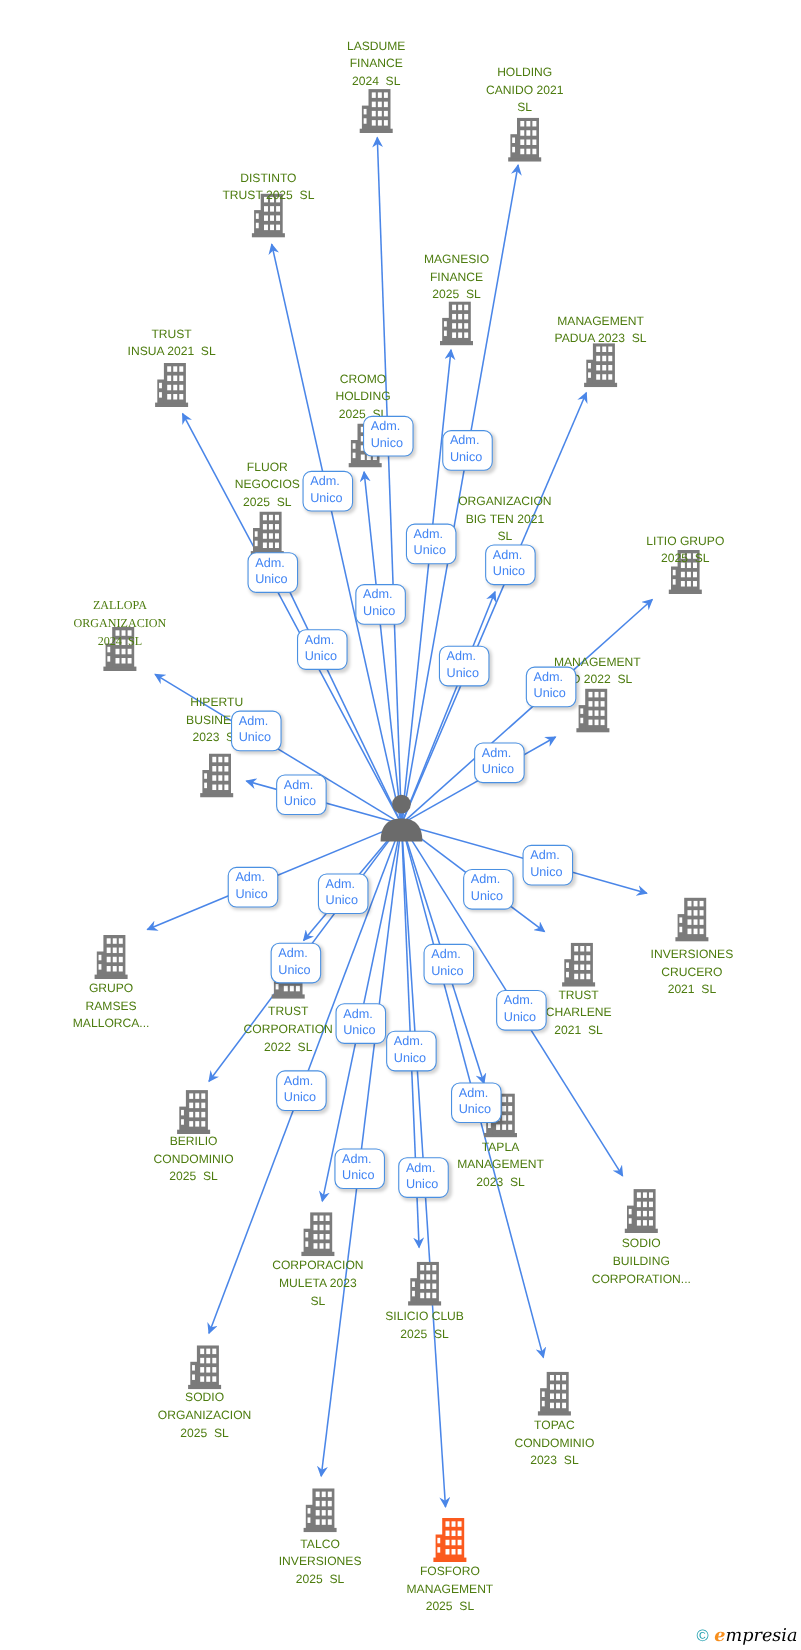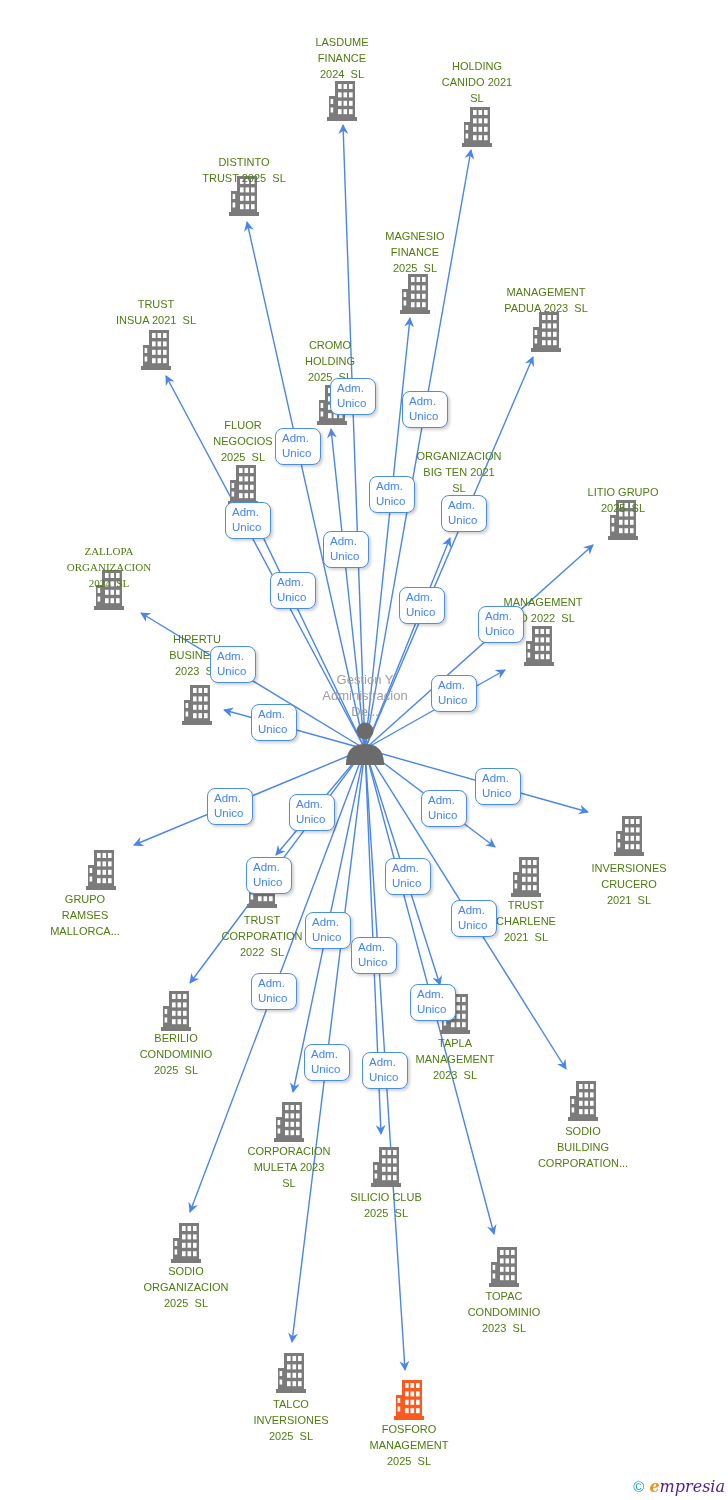--- a/index.html
+++ b/index.html
@@ -12,21 +12,21 @@
   .adm{position:absolute;z-index:4;width:46px;height:37px;box-sizing:border-box;background:#fff;
        border:1.5px solid #4a90e2;border-radius:8px;padding:2px 0 0 6px;
        font-size:11.5px;line-height:15px;color:#4285f4;box-shadow:2px 2px 3px rgba(0,0,0,0.18);}
   .center-label{position:absolute;z-index:6;left:294px;top:672px;width:142px;text-align:center;
        font-size:13px;line-height:16px;color:#9e9e9e;}
   #person{position:absolute;z-index:6;left:341px;top:721px;}
   #watermark{position:absolute;z-index:6;right:3px;bottom:4px;font-size:16px;
        font-family:"DejaVu Serif",serif;white-space:nowrap;}
   #watermark .c{color:#1d9eae;font-family:"Liberation Sans",sans-serif;font-size:15px;}
   #watermark .e{color:#f78f1e;font-style:italic;font-weight:bold;}
-  #watermark .rest{color:#4c1d95;font-style:italic;margin-top:48px;}
+  #watermark .rest{color:#000000;font-style:italic;margin-top:48px;}
 </style>
 </head>
 <body>
 
 <div id="canvas">
     <svg width="728" height="1500" id="edges">
       <defs>
         <marker id="arr" markerWidth="12" markerHeight="10" refX="9" refY="5" orient="auto" markerUnits="userSpaceOnUse">
           <path d="M0 0 L10 5 L0 10 L3.2 5 Z" fill="#4a86e8"></path>
         </marker>
@@ -52,25 +52,20 @@
       <line x1="365" y1="749" x2="440" y2="985" stroke="#4a86e8" stroke-width="1.4" marker-end="url(#arr)"></line>
       <line x1="365" y1="749" x2="566" y2="1069" stroke="#4a86e8" stroke-width="1.4" marker-end="url(#arr)"></line>
       <line x1="365" y1="749" x2="293" y2="1092" stroke="#4a86e8" stroke-width="1.4" marker-end="url(#arr)"></line>
       <line x1="365" y1="749" x2="381" y2="1134" stroke="#4a86e8" stroke-width="1.4" marker-end="url(#arr)"></line>
       <line x1="365" y1="749" x2="190" y2="1212" stroke="#4a86e8" stroke-width="1.4" marker-end="url(#arr)"></line>
       <line x1="365" y1="749" x2="494" y2="1234" stroke="#4a86e8" stroke-width="1.4" marker-end="url(#arr)"></line>
       <line x1="365" y1="749" x2="292" y2="1342" stroke="#4a86e8" stroke-width="1.4" marker-end="url(#arr)"></line>
       <line x1="365" y1="749" x2="405" y2="1370" stroke="#4a86e8" stroke-width="1.4" marker-end="url(#arr)"></line>
     </svg>
 
-  <div class="center-label">
-    <div>Gestion Y</div>
-    <div>Administracion</div>
-    <div>De...</div>
-  </div>
 
   <div id="person">
     <span><svg width="48" height="46" viewBox="0 0 48 46">
           <circle cx="24" cy="10" r="8.5" fill="#6b6b6b"></circle>
           <path d="M5 44 C5 27 14 23 24 23 C34 23 43 27 43 44 Z" fill="#6b6b6b"></path>
         </svg></span>
   </div>
 
   <div id="watermark">
     <span class="c">©</span>
@@ -401,21 +396,21 @@
           <rect x="23" y="11.4" width="3.6" height="5" fill="#fff"></rect>
           <rect x="12" y="19.8" width="3.6" height="5" fill="#fff"></rect>
           <rect x="17.5" y="19.8" width="3.6" height="5" fill="#fff"></rect>
           <rect x="23" y="19.8" width="3.6" height="5" fill="#fff"></rect>
           <rect x="12" y="28.200000000000003" width="3.6" height="5" fill="#fff"></rect>
           <rect x="17.5" y="28.200000000000003" width="3.6" height="5" fill="#fff"></rect>
           <rect x="23" y="28.200000000000003" width="3.6" height="5" fill="#fff"></rect>
           <rect x="4.6" y="18" width="2.6" height="5" fill="#fff"></rect>
           <rect x="4.6" y="26.5" width="2.6" height="5" fill="#fff"></rect>
         </svg></span></div>
-    <div class="node-label" style="left: 10px; top: 891px;">
+    <div class="node-label" style="left: 26px; top: 891px;">
       <div>GRUPO</div>
       <div>RAMSES</div>
       <div>MALLORCA...</div>
     </div>
     <div class="icon-wrap" style="left: 246px; top: 868px;"><span><svg width="32" height="40" viewBox="0 0 32 40">
           <rect x="1" y="36" width="30" height="4" fill="#7b7b7b"></rect>
           <rect x="3" y="15" width="7" height="22" fill="#7b7b7b"></rect>
           <rect x="9" y="0" width="20" height="37" fill="#7b7b7b"></rect>
           <rect x="12" y="3" width="3.6" height="5" fill="#fff"></rect>
           <rect x="17.5" y="3" width="3.6" height="5" fill="#fff"></rect>

